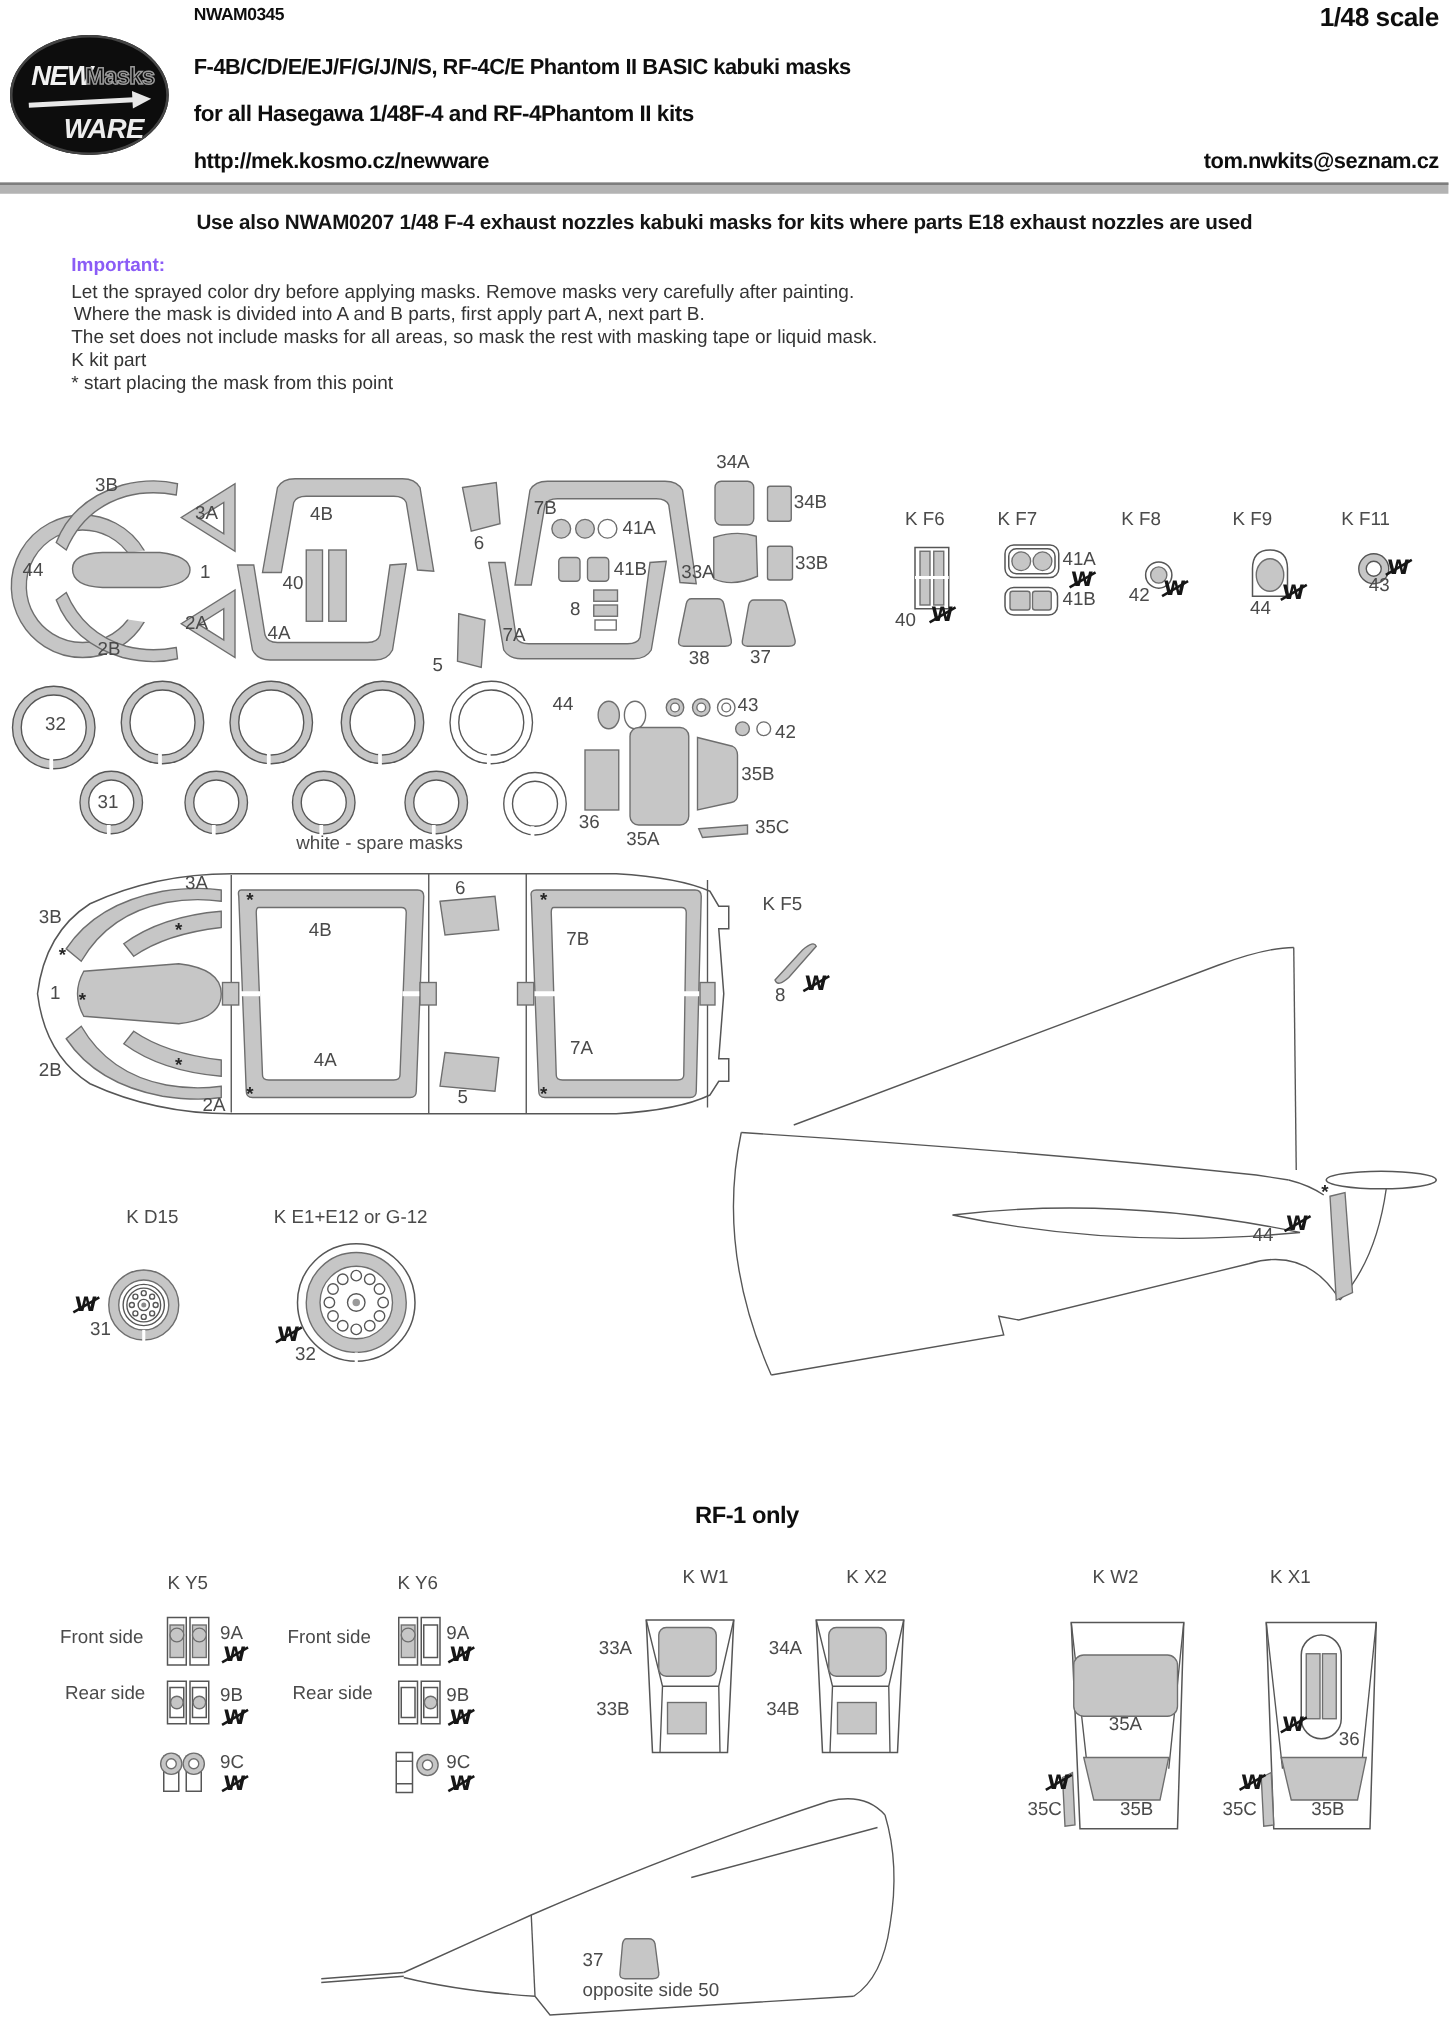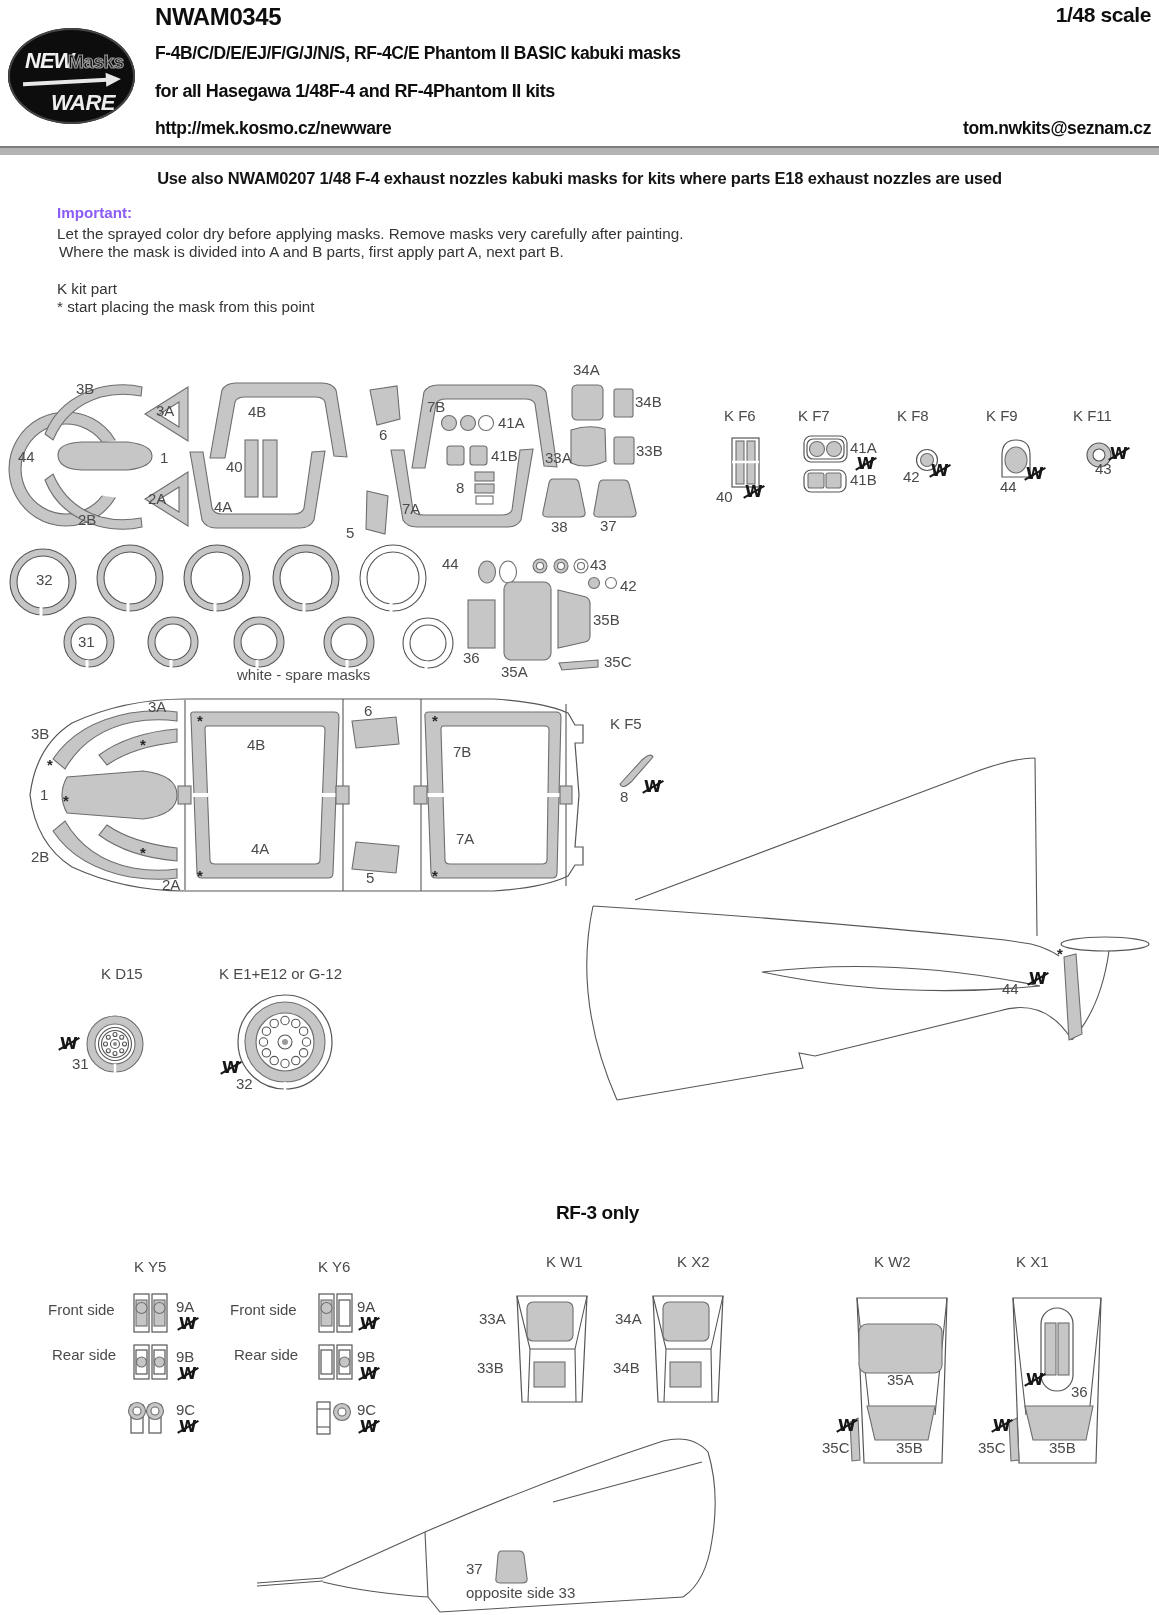--- a/index.html
+++ b/index.html
@@ -30,32 +30,33 @@
 <body>
 
 <div class="page">
 
   <div class="logo">
     <span class="new">NEW</span>
     <span class="masks">Masks</span>
     <span class="arrow"></span>
     <span class="ware">WARE</span>
   </div>
-  <span class="hdr" style="left:155px;top:3px;font-size:24px">NWAM0345</span>
+  <span class="hdr" style="left:155px;top:3px;font-size:14px">NWAM0345</span>
   <span class="hdr" style="right:8px;top:3px;font-size:21px">1/48 scale</span>
   <span class="hdr" style="left:155px;top:43px;font-size:17.5px">F-4B/C/D/E/EJ/F/G/J/N/S, RF-4C/E Phantom II BASIC kabuki masks</span>
   <span class="hdr" style="left:155px;top:81px;font-size:18px">for all Hasegawa 1/48F-4 and RF-4Phantom II kits</span>
   <span class="hdr" style="left:155px;top:118px;font-size:17.5px">http://mek.kosmo.cz/newware</span>
   <span class="hdr" style="right:8px;top:118px;font-size:17.5px">tom.nwkits@seznam.cz</span>
   <div class="bar"></div>
 
   <div class="notice">Use also NWAM0207 1/48 F-4 exhaust nozzles kabuki masks for kits where parts E18  exhaust nozzles are used</div>
   <span class="imp-h" style="left:57px;top:204px">Important:</span>
   <span class="txt" style="left:57px;top:225px">Let the sprayed color dry before applying masks. Remove masks very carefully after painting.</span>
   <span class="txt" style="left:59px;top:243px">Where the mask is divided into A and B parts, first apply part A, next part B.</span>
+  <span class="txt" style="left:57px;top:261px">The set does not include masks for all areas, so mask the rest with masking tape or liquid mask.</span>
   <span class="txt" style="left:57px;top:280px">K kit part</span>
   <span class="txt" style="left:57px;top:298px">*  start placing the mask from this point</span>
 
   <svg style="left:0;top:350px" width="680" height="335" viewBox="0 0 680 335">
 
     <path class="g" fill-rule="evenodd" d="M66,62 a57,57 0 1 0 0.1,0 Z M66,74 a45,45 0 1 0 0.1,0 Z"></path>
     <polygon fill="#fff" stroke="none" points="64,98 132,88 132,150 64,140"></polygon>
     <path class="g" d="M45,84 Q58,50 98,38 Q122,32 142,37 L141,46 Q120,42 101,47 Q67,57 53,90 Z"></path>
     <path class="g" fill-rule="evenodd" d="M188,37 L188,91 L145,64 Z M179,52 L179,77 L159,64.5 Z"></path>
     <path class="g" d="M58,105 Q58,93 82,92 L128,92 Q152,95 152,106 Q152,117 128,120 L82,120 Q58,119 58,105 Z"></path>
@@ -355,21 +356,21 @@
     <path class="ln" d="M497,290 Q526,258 534,201"></path>
     <path class="ln" d="M18,156 Q-2,250 42,350"></path>
     <path class="ln" d="M42,350 L228,318 L224,303 L240,306 L424,261 Q470,247 497,290"></path>
     <path class="ln" d="M187,222 Q320,206 465,236 Q320,250 187,222 Z"></path>
     <path class="g" d="M489,207 L501,204 L507,284 L494,290 Z"></path>
   </svg>
   <span class="star" style="left:1057px;top:946px">*</span>
   <span class="lbl" style="left:1002px;top:981px">44</span>
   <span class="wsym" style="left:1029px;top:971px">W</span>
 
-  <span class="hdr" style="left:556px;top:1202px;font-size:19px">RF-3 only</span>
+  <span class="hdr" style="left:556px;top:1202px;font-size:19px">RF-1 only</span>
 
   <svg style="left:125px;top:1290px" width="50" height="148" viewBox="0 0 50 148">
     <rect class="o" x="9" y="4" width="15" height="38"></rect>
       <rect class="g" x="11" y="10" width="11" height="26"></rect>
       <circle class="g" cx="16.5" cy="18" r="5.5"></circle>
     <rect class="o" x="27" y="4" width="15" height="38"></rect>
       <rect class="g" x="29" y="10" width="11" height="26"></rect>
       <circle class="g" cx="34.5" cy="18" r="5.5"></circle>
     <rect class="o" x="9" y="55" width="15" height="34"></rect>
       <rect class="o" x="11" y="60" width="11" height="24"></rect>
@@ -474,15 +475,15 @@
     <path class="ln" d="M7,153 L73,148 M7,156 L73,151"></path>
     <path class="ln" d="M73,148 L175,102 Q300,48 413,11 Q442,4 458,22"></path>
     <path class="ln" d="M458,22 Q470,62 462,110 Q456,152 433,167"></path>
     <path class="ln" d="M433,167 L190,182 L178,167"></path>
     <path class="ln" d="M178,167 Q118,163 73,152"></path>
     <line class="ln" x1="175" y1="102" x2="178" y2="167"></line>
     <line class="ln" x1="452" y1="32" x2="303" y2="72"></line>
     <path class="g" d="M251,121 L269,121 Q273,121 274,125 L277,148 Q278,153 272,153 L250,153 Q245,153 246,148 L248,125 Q249,121 251,121 Z"></path>
   </svg>
   <span class="lbl" style="left:466px;top:1561px">37</span>
-  <span class="lbl" style="left:466px;top:1585px">opposite side 33</span>
+  <span class="lbl" style="left:466px;top:1585px">opposite side 50</span>
 
 </div>
 
 </body></html>

